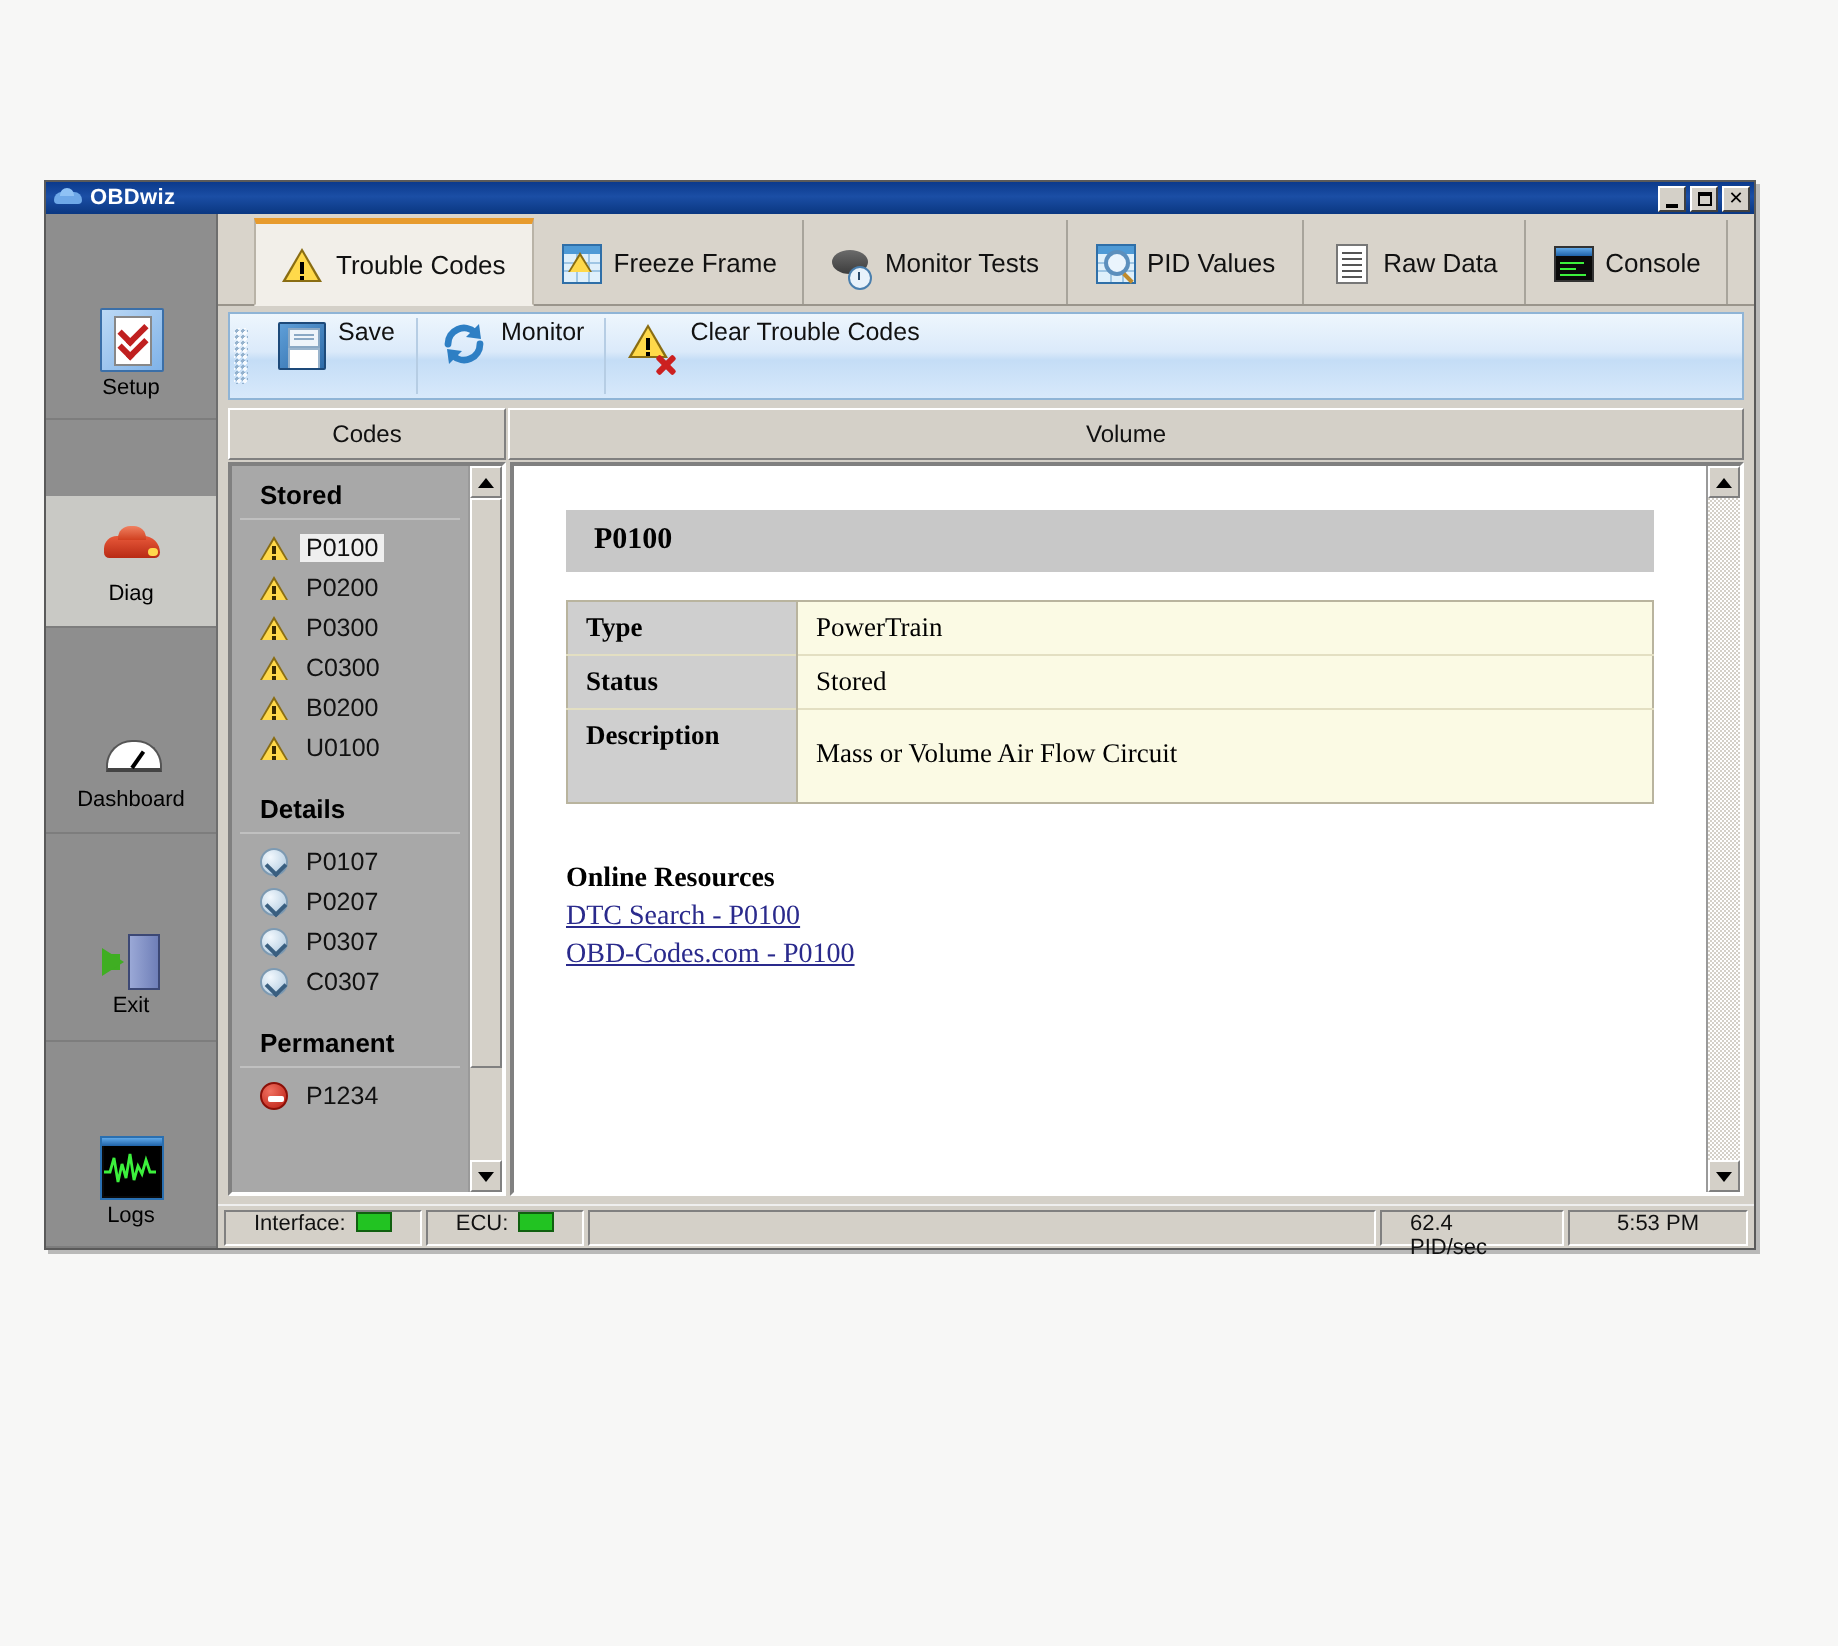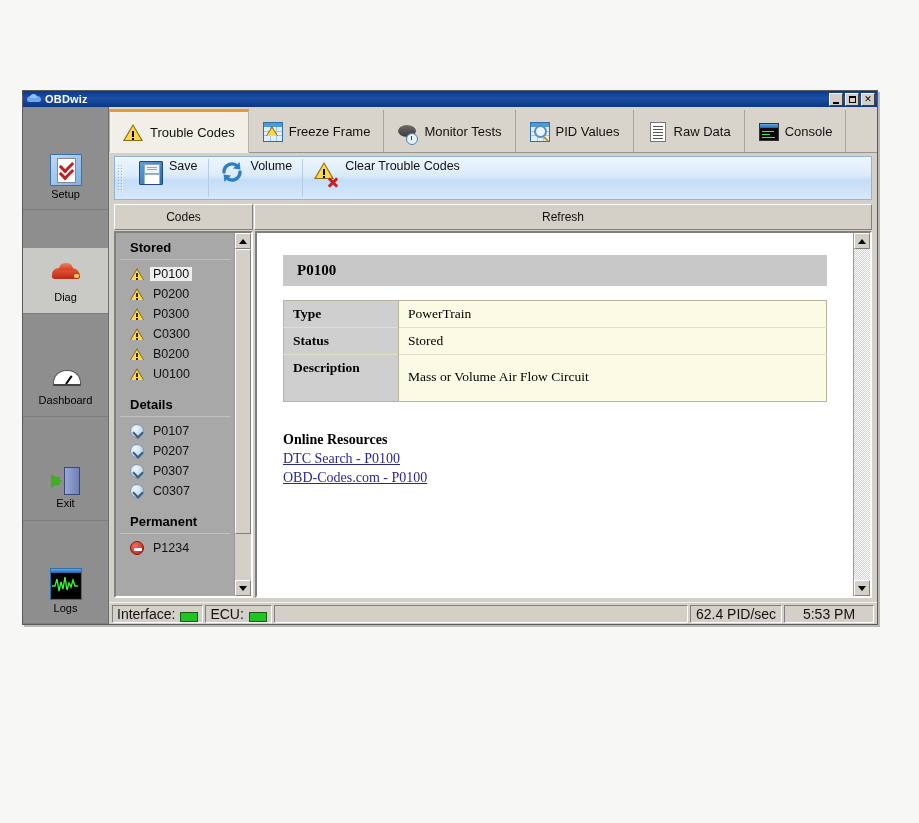--- a/index.html
+++ b/index.html
@@ -83,21 +83,21 @@
   .ico-logs svg{position:absolute;left:1px;top:5px;}
   
   .ico-exit .door{position:absolute;right:1px;top:2px;width:14px;height:26px;background:linear-gradient(to right,#9aa8d6,#6f7fb8);border:1px solid #3c4875;}
   .ico-exit .arw{position:absolute;left:0px;top:9px;width:0;height:0;border-top:7px solid transparent;border-bottom:7px solid transparent;border-left:11px solid #3fae22;}
   .ico-exit .arwb{position:absolute;left:0px;top:12px;width:9px;height:8px;background:#3fae22;}
   
   #main{flex:1;display:flex;flex-direction:column;min-width:0;background:#d4d0c8;}
   
   #tabstrip{
     height:46px;flex:0 0 46px;background:#d9d4cb;
-    display:flex;align-items:flex-end;padding-left:0;
+    display:flex;align-items:flex-end;padding-left:18px;
     border-bottom:1px solid #9a958c;box-sizing:border-box;
   }
   .tab{
     height:42px;display:flex;align-items:center;gap:7px;
     padding:0 13px;font-size:13px;color:#111;
     border-right:1px solid #a8a49b;box-sizing:border-box;position:relative;
     background:transparent;
   }
   .tab.active{
     background:#f2efe9;
@@ -212,22 +212,22 @@
   #dtc-table tr.desc td.v{padding-top:14px;padding-bottom:16px;}
   #res-head{margin-top:30px;font-size:14px;font-weight:bold;color:#000;}
   .res-link{display:block;margin-top:3px;font-size:14px;color:#2a2a8c;text-decoration:underline;}
   
   #statusbar{
     height:22px;flex:0 0 22px;background:#d4d0c8;display:flex;align-items:center;
     gap:2px;padding:2px 3px;box-sizing:border-box;border-top:1px solid #efefef;
   }
   .sbox{
     border:1px solid;border-color:#808080 #fff #fff #808080;
-    height:18px;display:flex;align-items:flex-end;gap:5px;padding:0 4px;
-    font-size:14px;color:#111;box-sizing:border-box;
+    height:18px;display:flex;align-items:flex-start;gap:5px;padding:0 14px;
+    font-size:11px;color:#111;box-sizing:border-box;
   }
   .led{width:16px;height:8px;background:#22c322;border:1px solid #106010;}
   #sb-spacer{flex:1;}
   #sb-pid{width:92px;justify-content:center;}
   #sb-time{width:90px;justify-content:center;}
 </style>
 </head>
 <body>
 
 <div id="app-window">
@@ -400,38 +400,38 @@
 
         <div class="tbtn">
           <span class="tb-ico ico-refresh">
             <svg width="24" height="24" viewBox="0 0 24 24">
               <path d="M4 12a8 8 0 0 1 13.5-5.8" fill="none" stroke="#2e7fc4" stroke-width="3.4" stroke-linecap="round"></path>
               <polygon points="19.5,2 20.5,9.5 13,8.5" fill="#2e7fc4"></polygon>
               <path d="M20 12a8 8 0 0 1-13.5 5.8" fill="none" stroke="#2e7fc4" stroke-width="3.4" stroke-linecap="round"></path>
               <polygon points="4.5,22 3.5,14.5 11,15.5" fill="#2e7fc4"></polygon>
             </svg>
           </span>
-          <span>Volume</span>
+          <span>Monitor</span>
         </div>
 
         <div class="tbtn">
           <span class="tb-ico ico-clear">
             <span class="ico-warn-b" style="left:1px;top:3px;border-left-width:10px;border-right-width:10px;border-bottom-width:17px"></span>
             <span class="ico-warn-f" style="left:2.5px;top:5px;border-left-width:8.5px;border-right-width:8.5px;border-bottom-width:14px"></span>
             <span class="warn-ex" style="left:10px;top:10px"></span>
             <span class="x1"></span>
               <span class="x2"></span>
           </span>
           <span>Clear Trouble Codes</span>
         </div>
       </div>
 
       <div id="colheads">
         <div class="colhead" id="colhead-codes">Codes</div>
-        <div class="colhead" id="colhead-details">Refresh</div>
+        <div class="colhead" id="colhead-details">Volume</div>
       </div>
 
       <div id="panes">
 
         <div id="codes-pane">
           <div id="codes-list">
 
             <div class="grp-head">Stored</div>
             <div class="code-row selected">
               <span class="ci">

